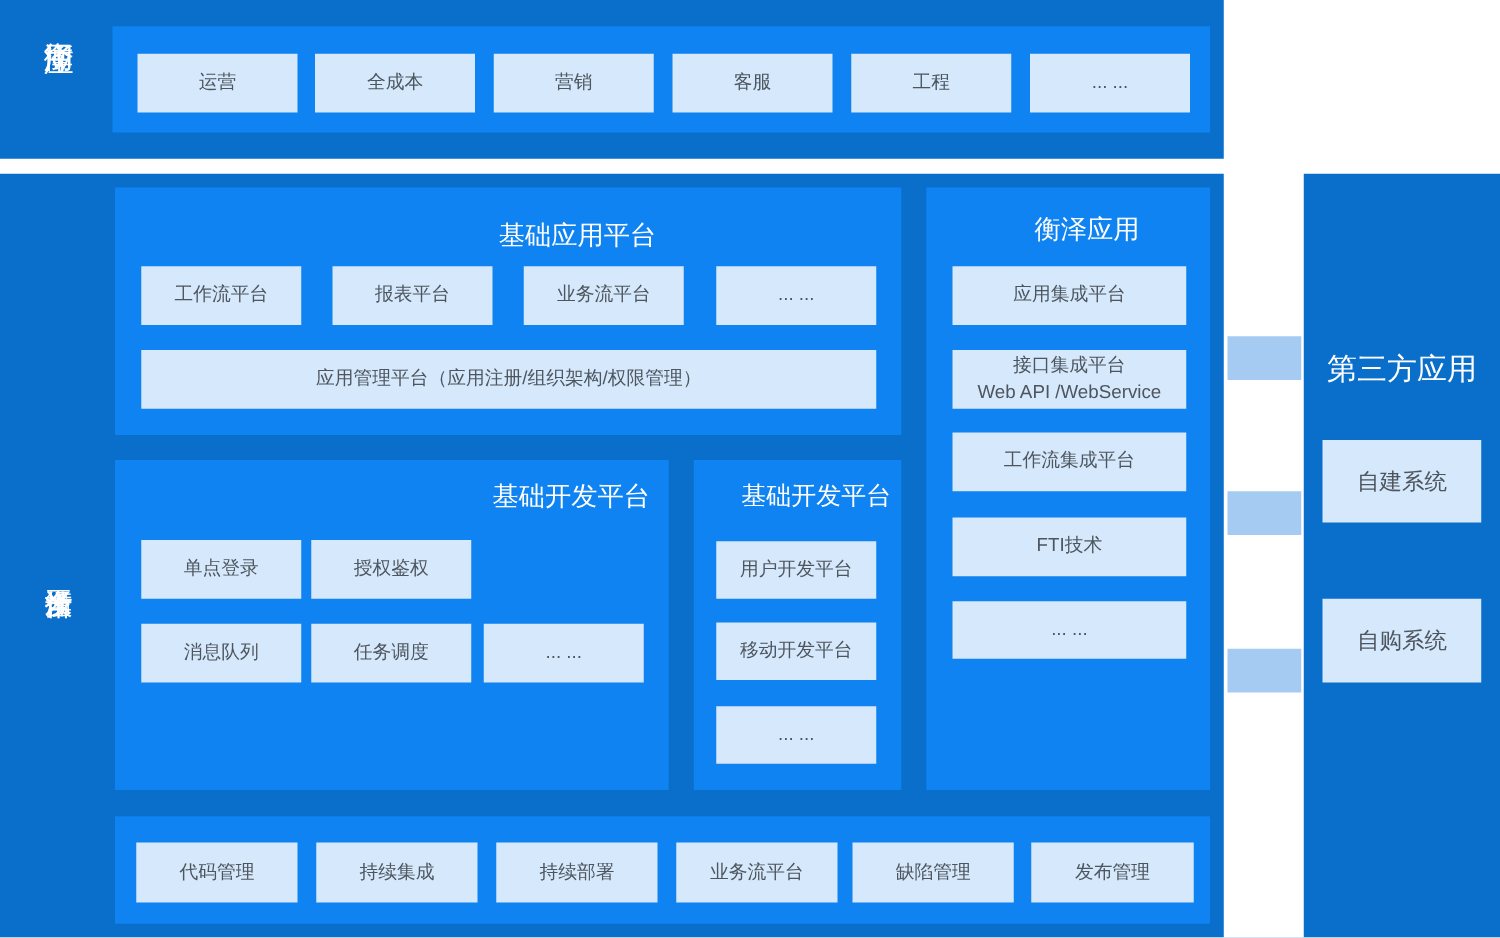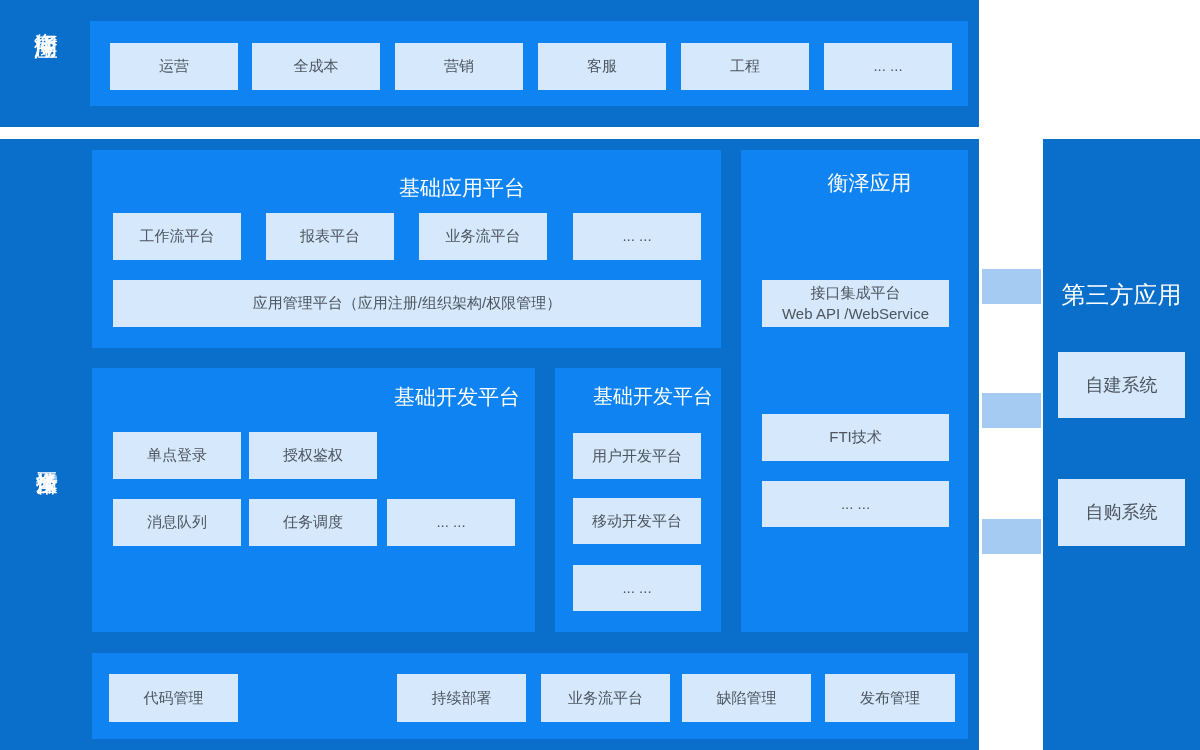--- a/index.html
+++ b/index.html
@@ -89,28 +89,31 @@
 
     <div class="panel panel-dev-right">
       <div class="panel-title title-centered" style="top:15px;font-size:20px">基础开发平台</div>
       <div class="bx" style="left:18px;top:65px;width:128px;height:46px">用户开发平台</div>
       <div class="bx" style="left:18px;top:130px;width:128px;height:46px">移动开发平台</div>
       <div class="bx" style="left:18px;top:197px;width:128px;height:46px">... ...</div>
     </div>
 
     <div class="panel panel-integration">
       <div class="panel-title title-centered" style="top:19px">衡泽应用</div>
+      <div class="bx" style="left:21px;top:63px;width:187px;height:47px">应用集成平台</div>
       <div class="bx" style="left:21px;top:130px;width:187px;height:47px">接口集成平台
 Web API /WebService</div>
+      <div class="bx" style="left:21px;top:196px;width:187px;height:47px">工作流集成平台</div>
       <div class="bx" style="left:21px;top:264px;width:187px;height:47px">FTI技术</div>
       <div class="bx" style="left:21px;top:331px;width:187px;height:46px">... ...</div>
     </div>
 
     <div class="panel panel-devops">
       <div class="bx" style="left:17px;top:21px;width:129px;height:48px">代码管理</div>
+      <div class="bx" style="left:161px;top:21px;width:129px;height:48px">持续集成</div>
       <div class="bx" style="left:305px;top:21px;width:129px;height:48px">持续部署</div>
       <div class="bx" style="left:449px;top:21px;width:129px;height:48px">业务流平台</div>
       <div class="bx" style="left:590px;top:21px;width:129px;height:48px">缺陷管理</div>
       <div class="bx" style="left:733px;top:21px;width:130px;height:48px">发布管理</div>
     </div>
   </div>
 
   <div class="connector" style="top:269px"></div>
   <div class="connector" style="top:393px"></div>
   <div class="connector" style="top:519px"></div>

